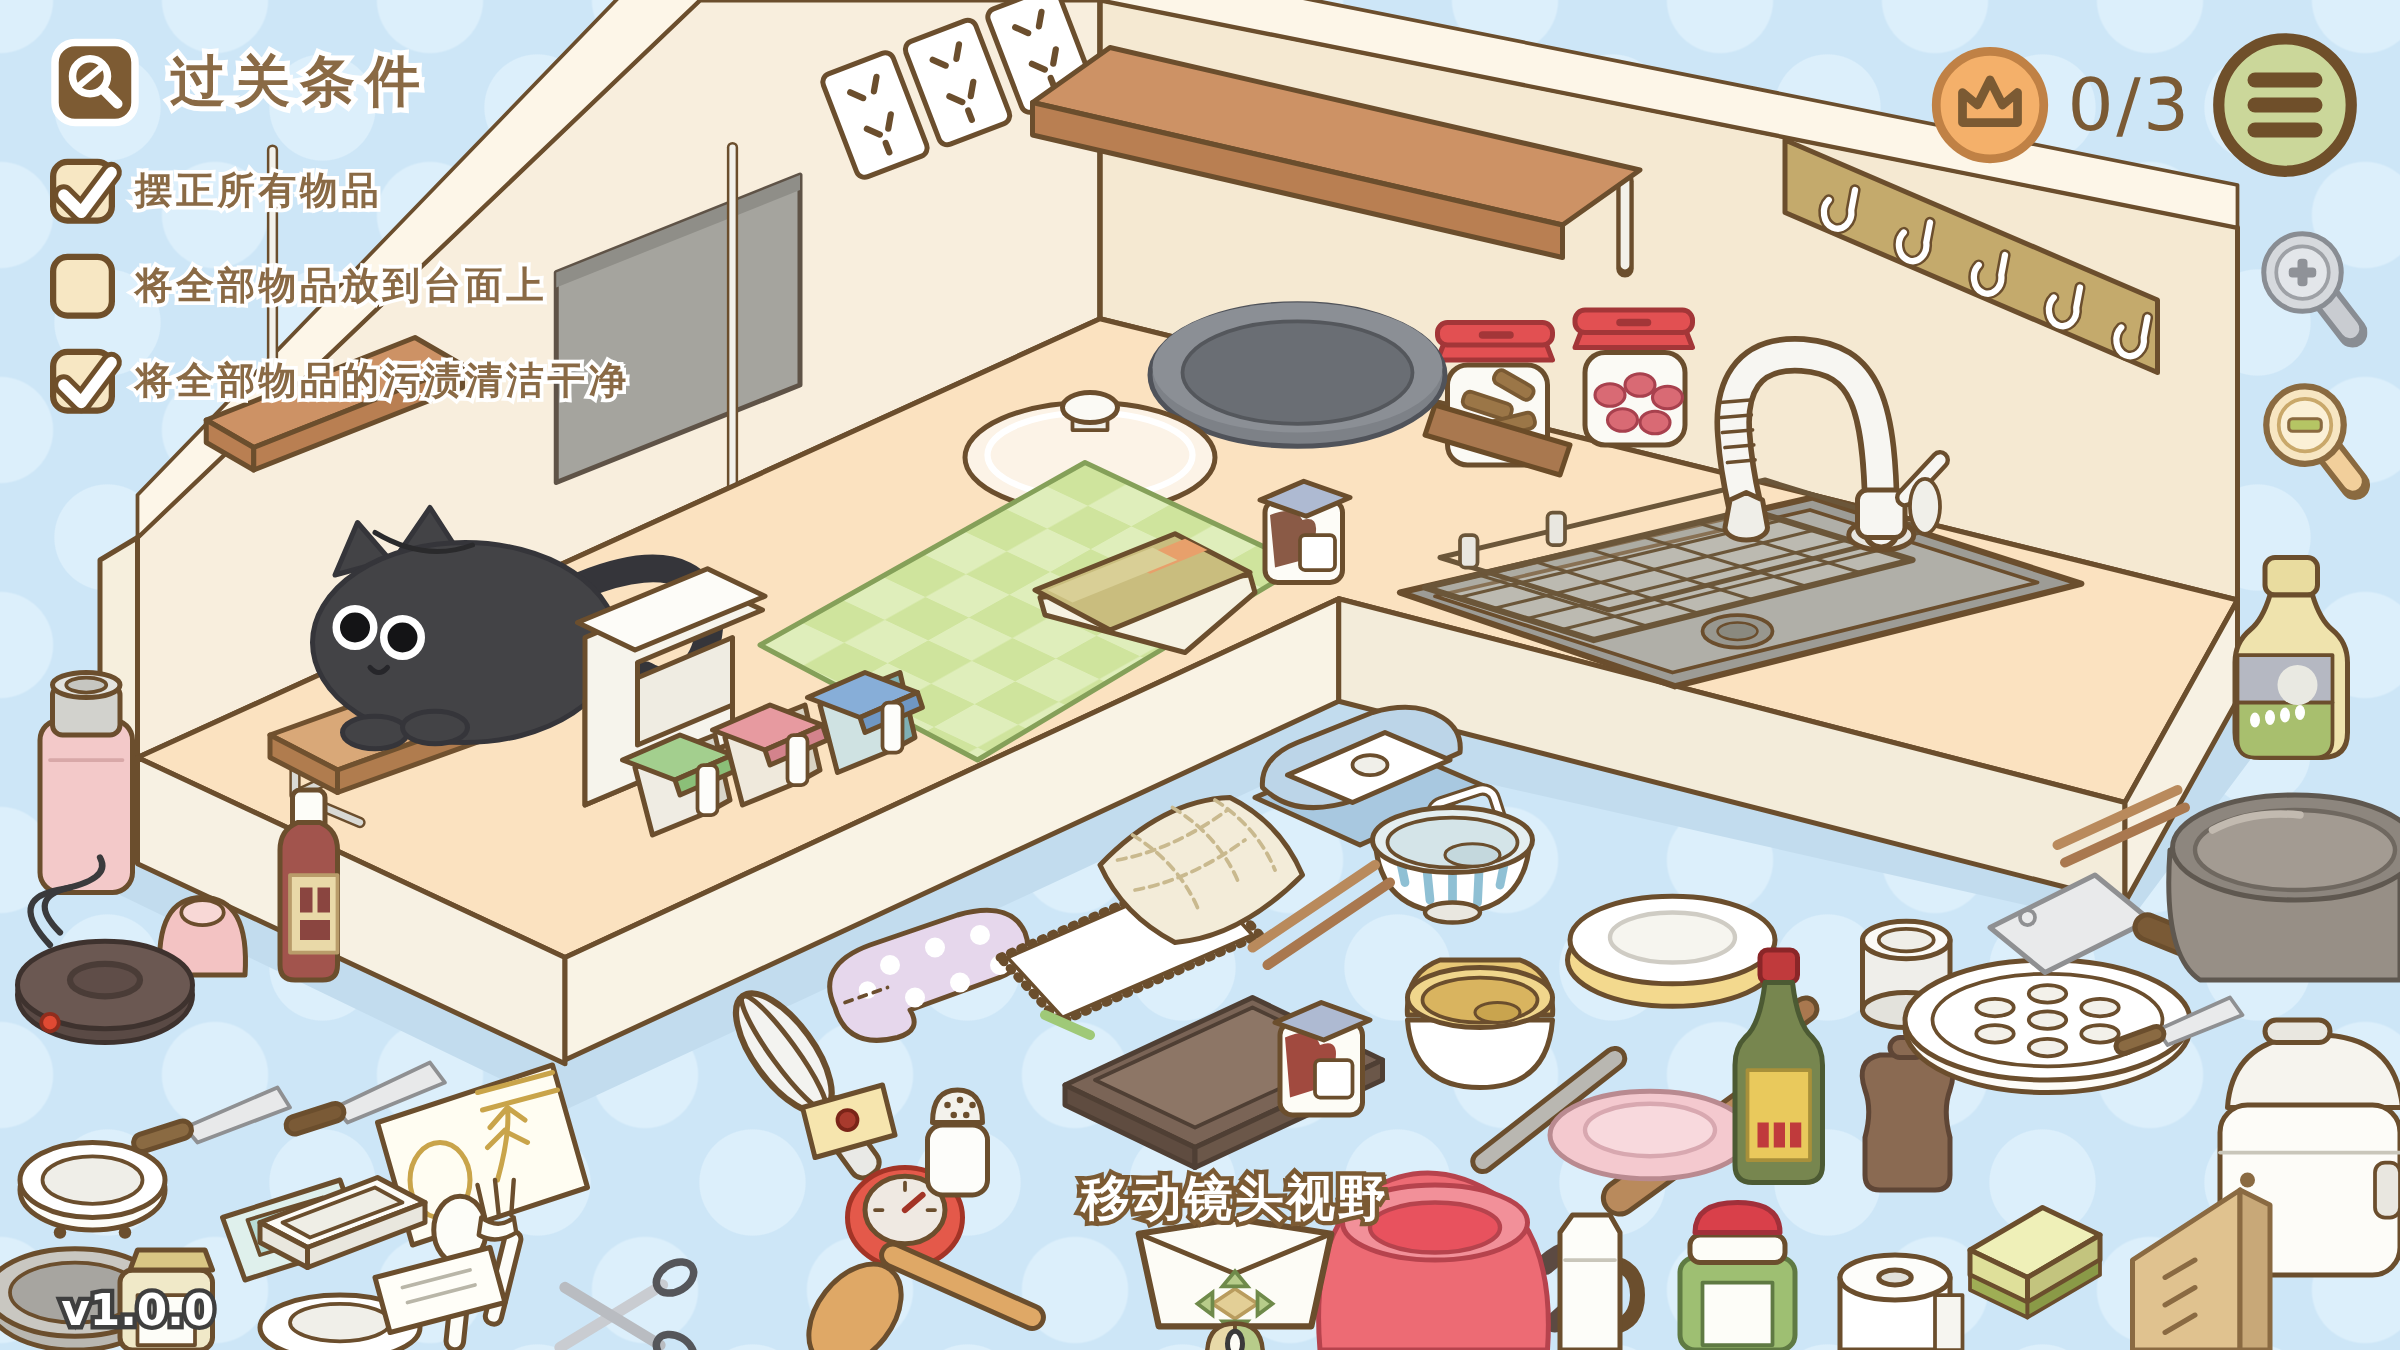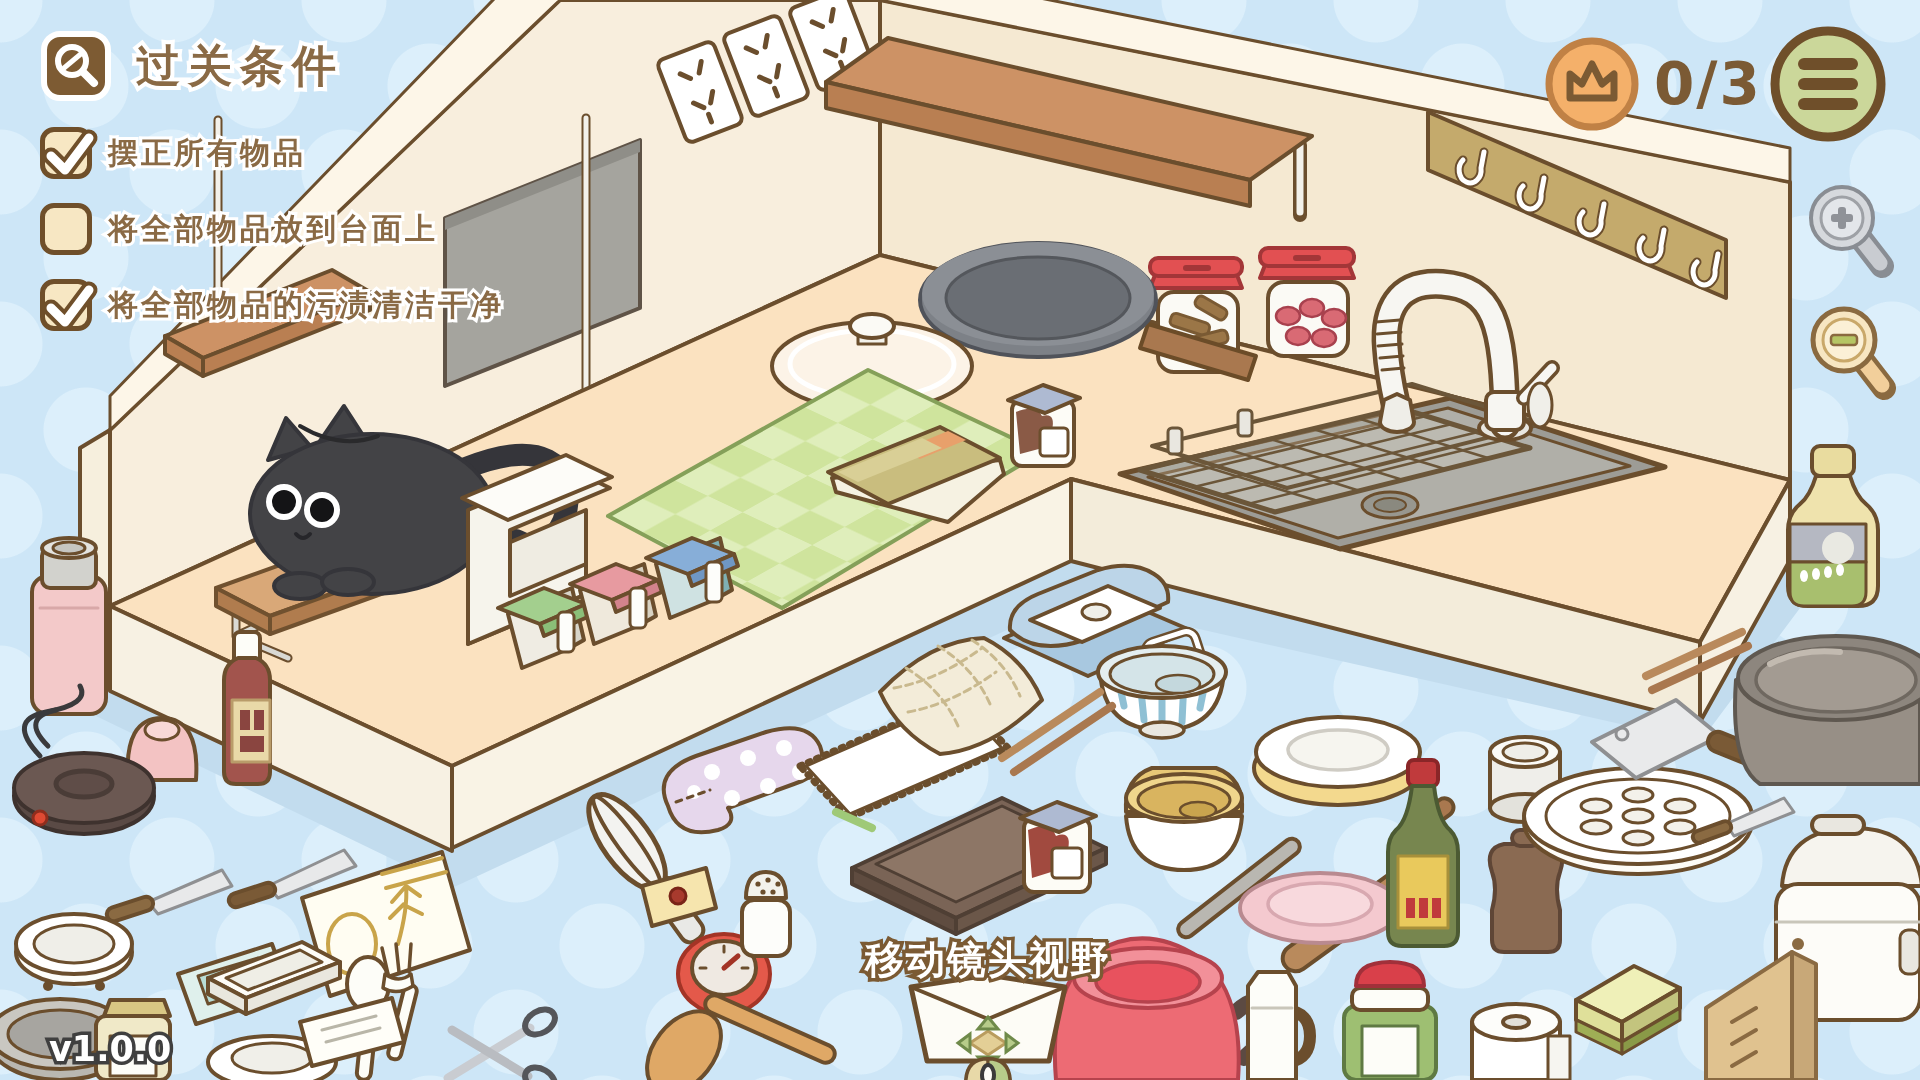--- a/index.html
+++ b/index.html
@@ -33,21 +33,21 @@
     border:5px solid #6f4f2a;border-radius:14px;flex:0 0 auto;}
   .checkbox svg{position:absolute;left:-8px;top:-12px;width:64px;height:64px;overflow:visible;display:none;}
   .checkbox[data-checked="true"] svg{display:block;}
   .ck-o{stroke:#6f4f2a;stroke-width:17;fill:none;stroke-linecap:round;stroke-linejoin:round;}
   .ck-w{stroke:#fff;stroke-width:9;fill:none;stroke-linecap:round;stroke-linejoin:round;}
   .quest-label{font-size:30px;font-weight:bold;letter-spacing:3px;}
   .quest-label .t-stroke{-webkit-text-stroke:6px #fff;}
   
   .crown-counter{position:absolute;left:1544px;top:36px;display:flex;align-items:center;gap:14px;z-index:20;}
   .crown-badge{width:96px;height:96px;}
-  .crown-value{font-size:58px;font-weight:bold;color:#7b5a34;letter-spacing:2px;}
+  .crown-value{font-size:58px;font-weight:normal;color:#7b5a34;letter-spacing:2px;}
   .menu-button{position:absolute;left:1766px;top:22px;width:124px;height:124px;z-index:20;cursor:pointer;}
   .zoom-btn{position:absolute;width:96px;height:110px;z-index:20;cursor:pointer;}
   .zoom-in-btn{left:1798px;top:178px;}
   .zoom-out-btn{left:1800px;top:300px;}
   
   .camera-hint{position:absolute;left:858px;top:940px;width:260px;text-align:center;z-index:18;}
   .camera-hint-label{font-size:39px;font-weight:bold;letter-spacing:2px;}
   .camera-hint svg{display:block;margin:0 auto;}
   .hint-envelope{width:170px;height:96px;margin-top:-6px !important;}
   .hint-mouse{width:52px;height:58px;margin-top:-14px !important;}

